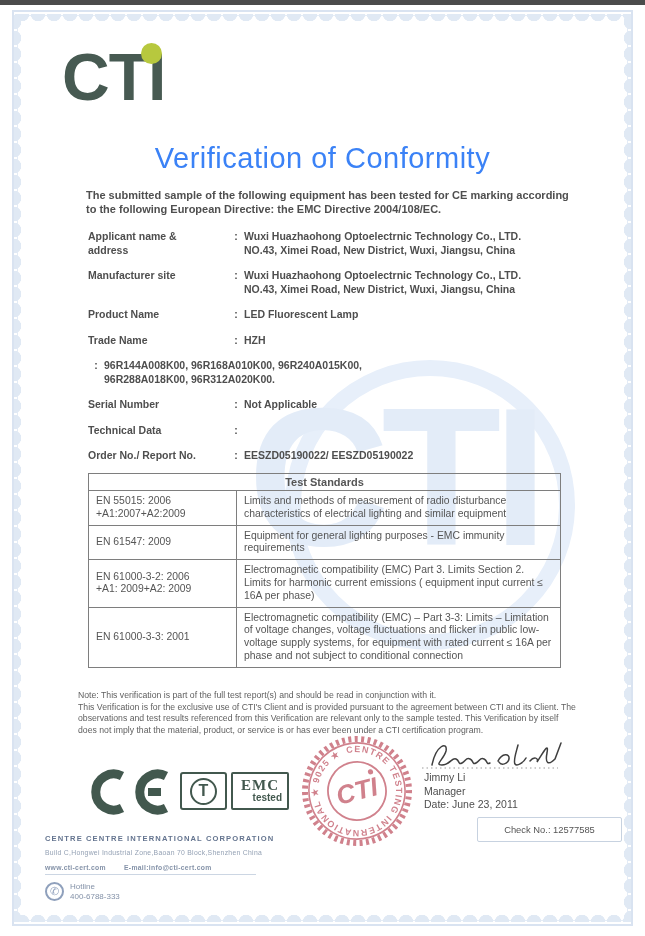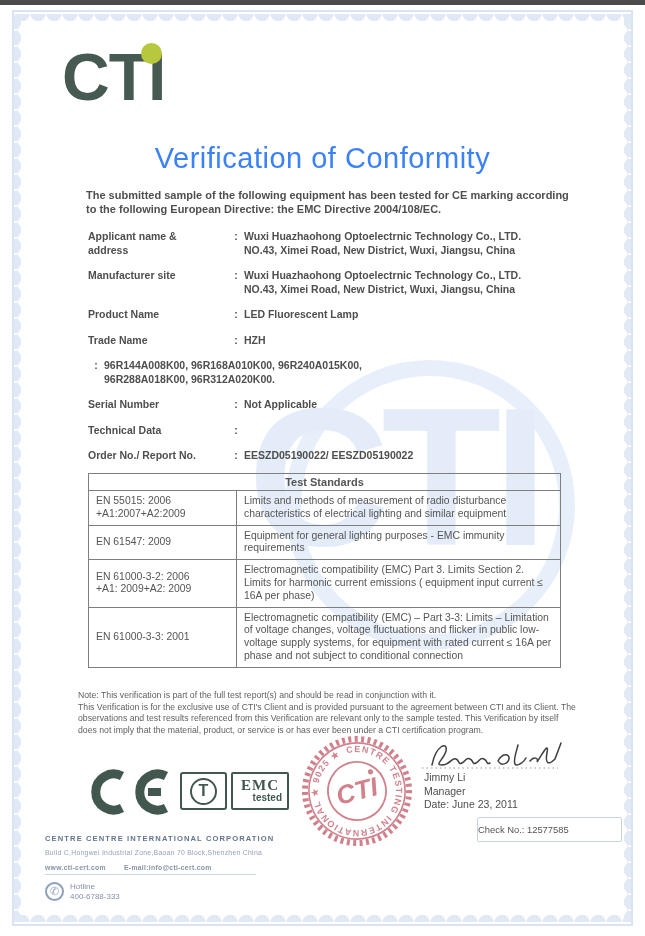--- a/index.html
+++ b/index.html
@@ -59,21 +59,21 @@
   .emc-box { position:absolute; left:231px; top:772px; width:58px; height:38px; border:2px solid #42584e; border-radius:2px; padding:3px 5px 18px 5px; text-align:center; }
   .emc-label { font-family:"Liberation Serif", serif; font-size:15px; font-weight:bold; color:#42584e; line-height:16px; letter-spacing:1px; }
   .emc-sub { font-size:10px; font-weight:bold; color:#42584e; text-align:right; line-height:9px; }
 
   
   .seal { position:absolute; left:299px; top:733px; width:116px; height:116px; z-index:2; opacity:0.9; }
 
   
   .signature-svg { position:absolute; left:418px; top:735px; }
   .sig-block { position:absolute; left:424px; top:771px; font-size:10.5px; color:#4f4f4f; line-height:13.5px; }
-  .check-box { position:absolute; left:477px; top:817px; width:145px; height:25px; border:1px solid #c7d2e0; border-radius:2px; display:flex; align-items:center; font-size:9.4px; color:#555; }
+  .check-box { position:absolute; left:477px; top:817px; width:145px; height:25px; border:1px solid #c7d2e0; border-radius:2px; display:flex; align-items:center; justify-content:center; font-size:9.4px; color:#555; }
 
   
   .footer { position:absolute; left:45px; top:834px; }
   .corp-name { font-size:7.6px; font-weight:bold; letter-spacing:1.1px; color:#64748f; }
   .corp-address { margin-top:6px; font-size:6.8px; color:#94a1b4; letter-spacing:0.3px; }
   .web-line { margin-top:4px; font-size:6.8px; font-weight:bold; color:#8492a8; letter-spacing:0.3px; border-bottom:1px solid #ccd6e3; display:inline-block; padding:0 28px 3px 0; }
   .web-line span { margin-right:16px; }
   .hotline { margin-top:7px; display:flex; align-items:center; }
   .hotline-icon { width:19px; height:19px; border:2px solid #8fa0bc; border-radius:50%; color:#8fa0bc; font-size:11px; display:flex; align-items:center; justify-content:center; margin-right:6px; }
   .hotline-text { font-size:8px; color:#8492a8; line-height:9.5px; }

